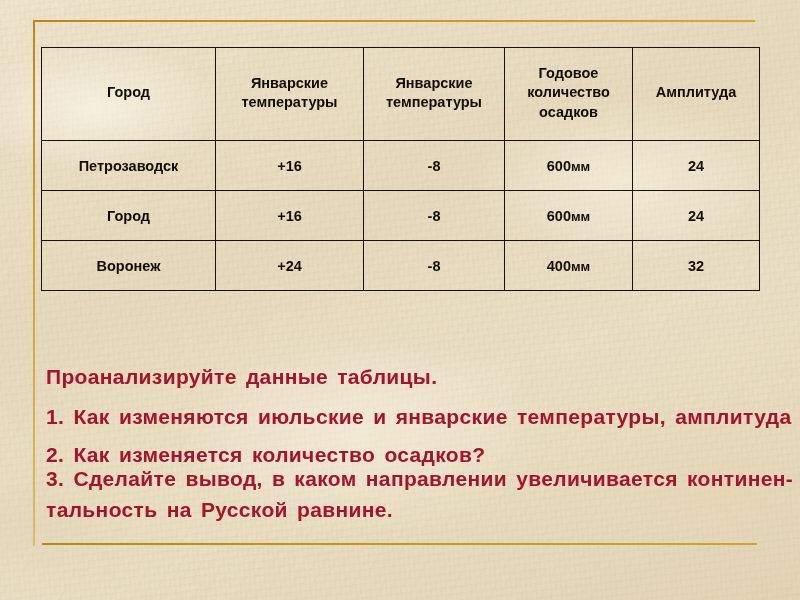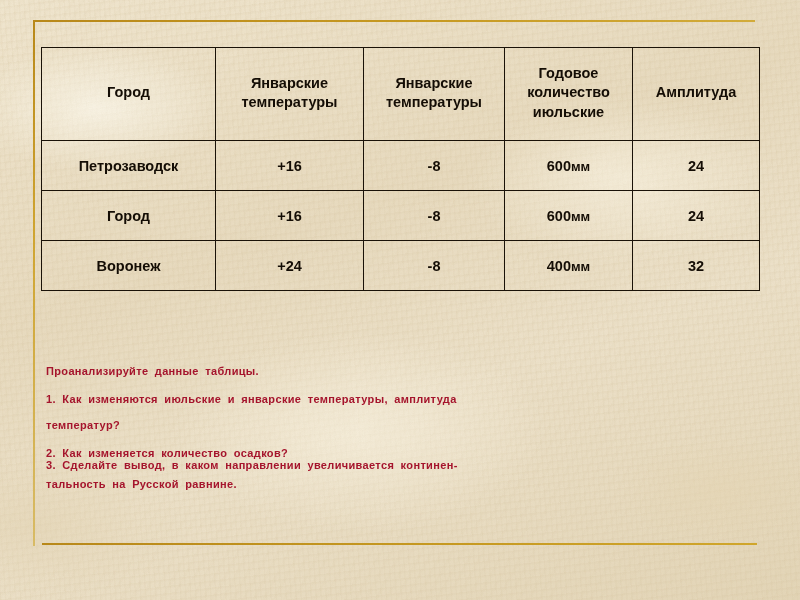--- a/index.html
+++ b/index.html
@@ -117,21 +117,21 @@
   .unit-suffix { font-size: 13px; }
 
   
   #questions {
     position: absolute;
     left: 46px;
     top: 365px;
     width: 720px;
     color: #a5142c;
     font-weight: bold;
-    font-size: 11px;
+    font-size: 21px;
     letter-spacing: 0.35px;
   }
   .q-line {
     margin: 0;
     white-space: nowrap;
   }
   #q-intro       { margin-bottom: 16px; }
   #q1-line1      { margin-bottom: 14px; }
   #q1-line2      { margin-bottom: 16px; }
   #q2-line1      { margin-bottom: 0; }
@@ -185,21 +185,21 @@
           <span>Январские</span><br>
           <span>температуры</span>
         </th>
         <th>
           <span>Январские</span><br>
           <span>температуры</span>
         </th>
         <th>
           <span>Годовое</span><br>
           <span>количество</span><br>
-          <span>июльские</span>
+          <span>осадков</span>
         </th>
         <th>
           <span>Амплитуда</span>
         </th>
       </tr>
     </thead>
     <tbody>
       <tr>
         <td>Петрозаводск</td>
         <td>+16</td>
@@ -220,19 +220,18 @@
         <td>-8</td>
         <td><span>400</span><span class="unit-suffix">мм</span></td>
         <td>32</td>
       </tr>
     </tbody>
   </table>
 
   <div id="questions">
     <p class="q-line q-spaced" id="q-intro">Проанализируйте  данные  таблицы.</p>
     <p class="q-line q-spaced" id="q1-line1">1. Как  изменяются  июльские  и  январские  температуры,  амплитуда</p>
-    <p class="q-line q-spaced" id="q1-line2">температур?</p>
     <p class="q-line q-spaced" id="q2-line1">2. Как  изменяется  количество  осадков?</p>
     <p class="q-line q-spaced" id="q3-line1">3. Сделайте  вывод,  в  каком  направлении  увеличивается  континен-</p>
     <p class="q-line q-spaced" id="q3-line2">тальность  на  Русской  равнине.</p>
   </div>
 
 </div>
 
 </body></html>

